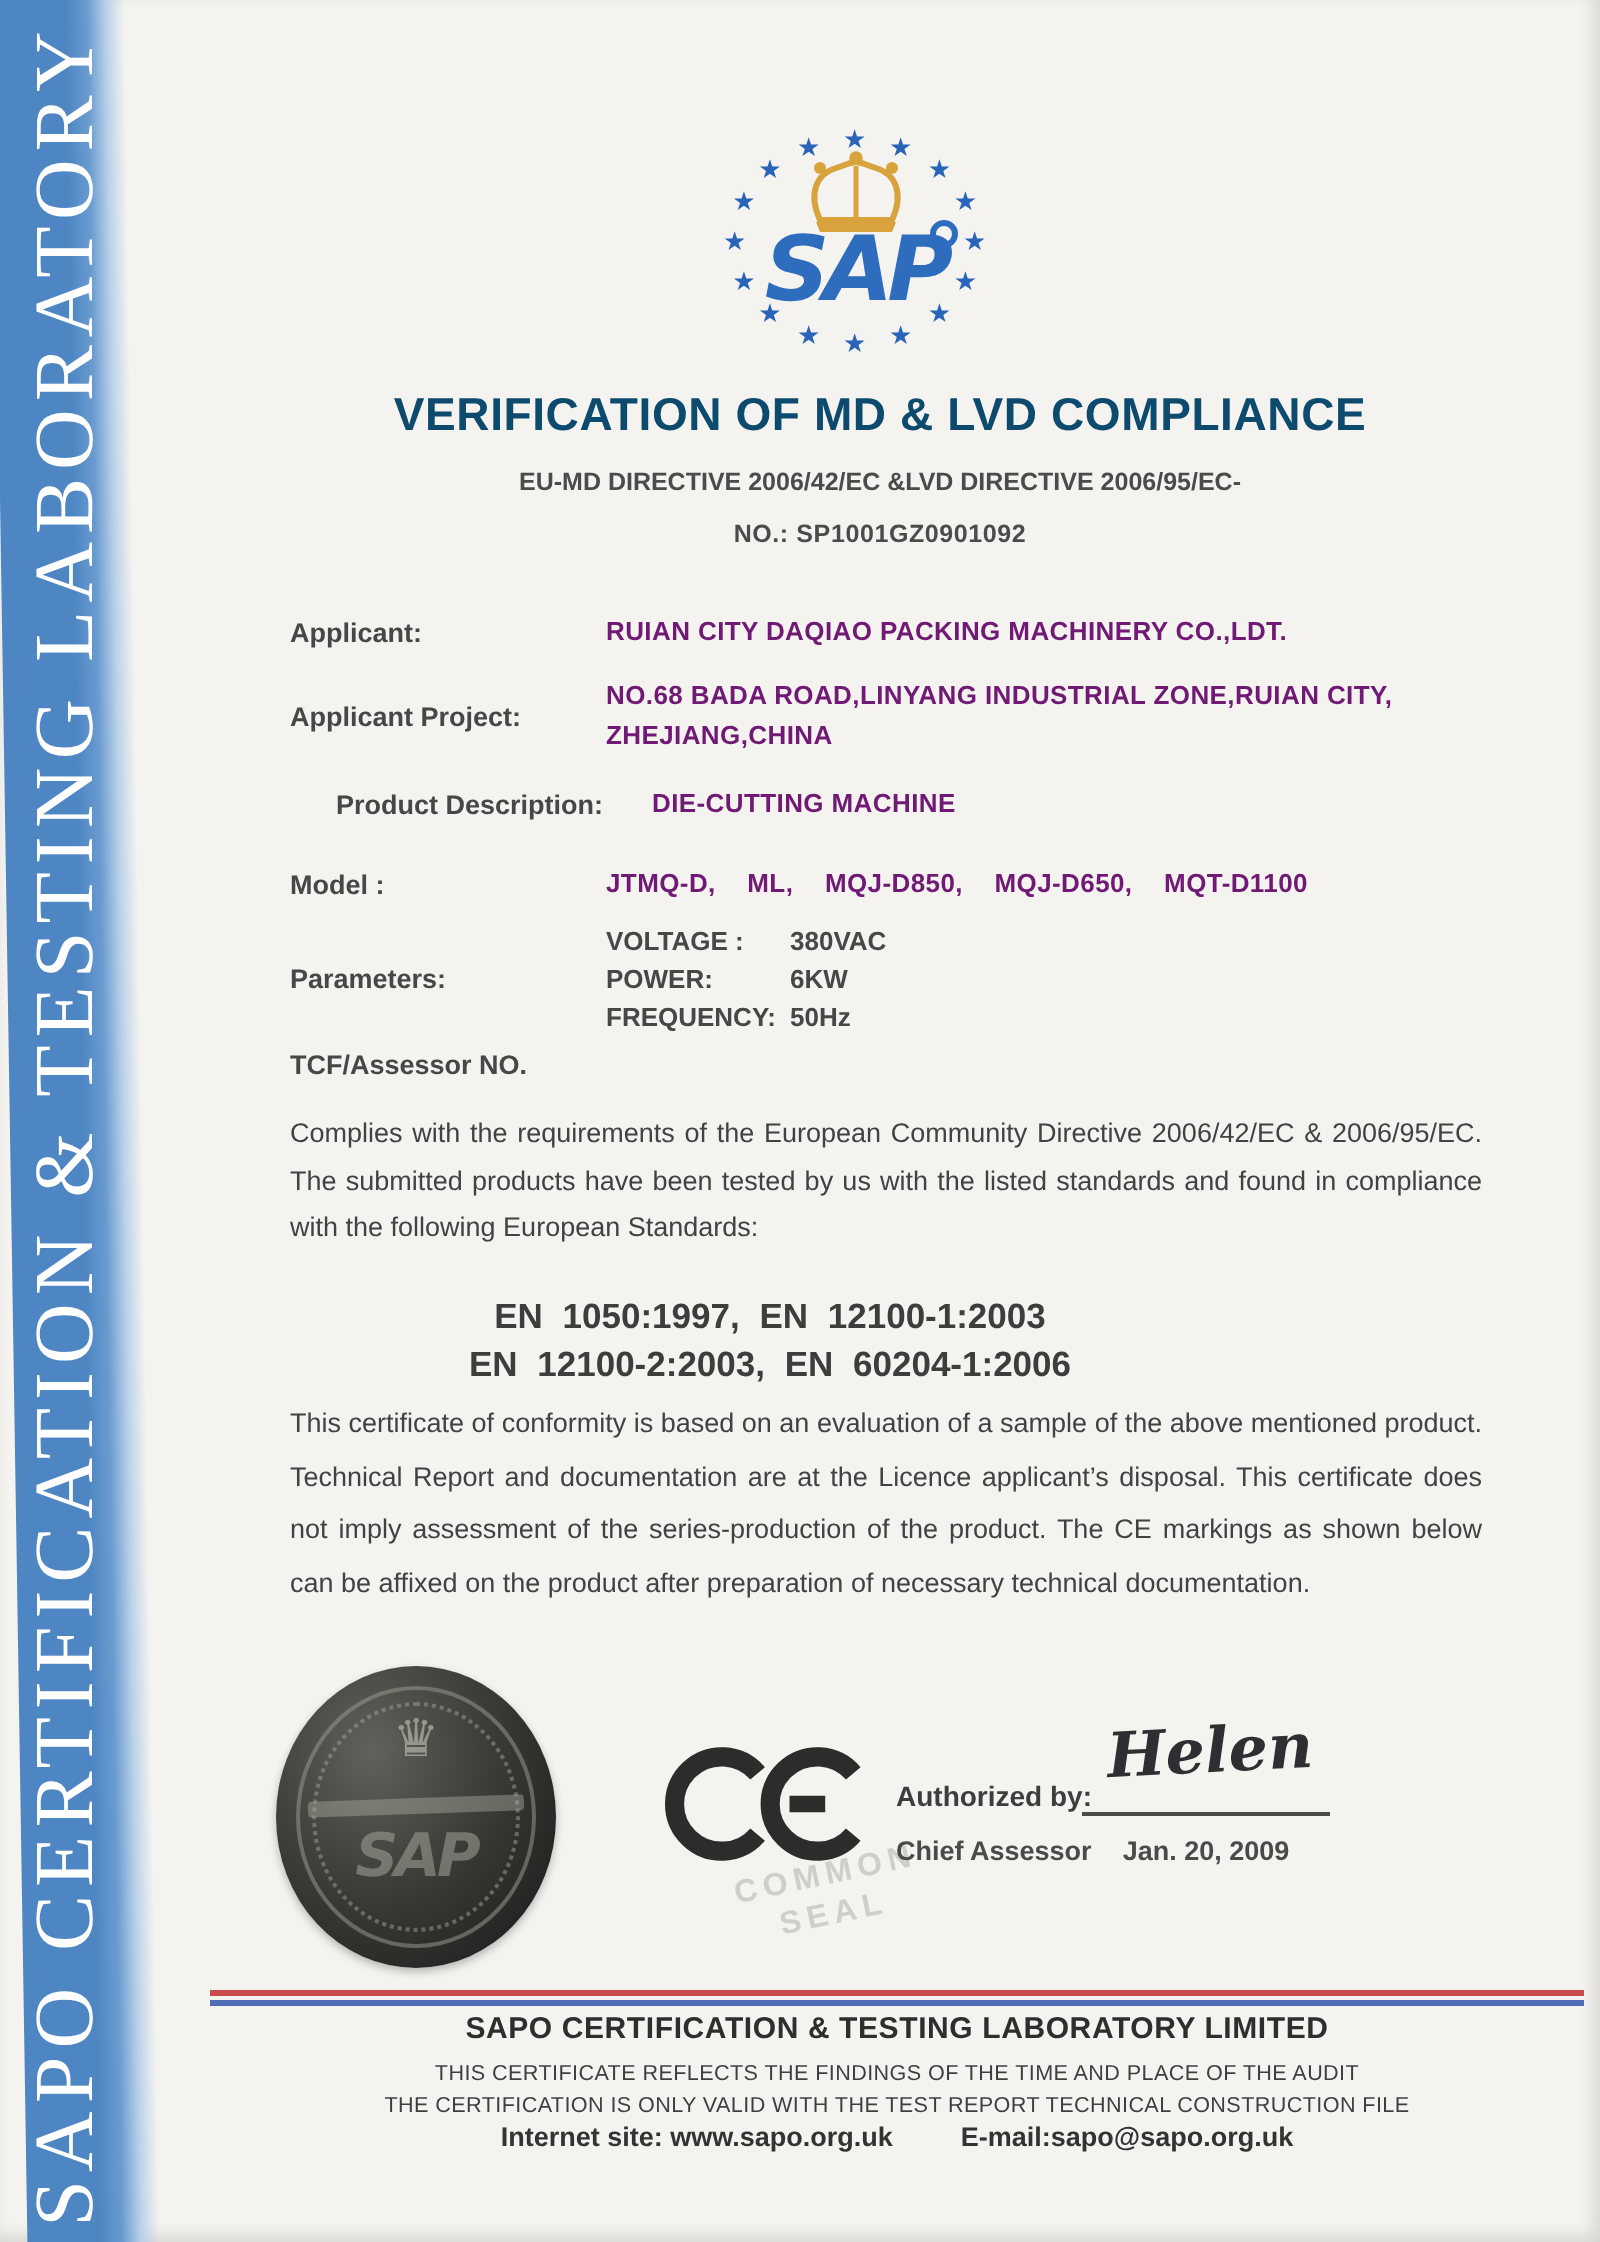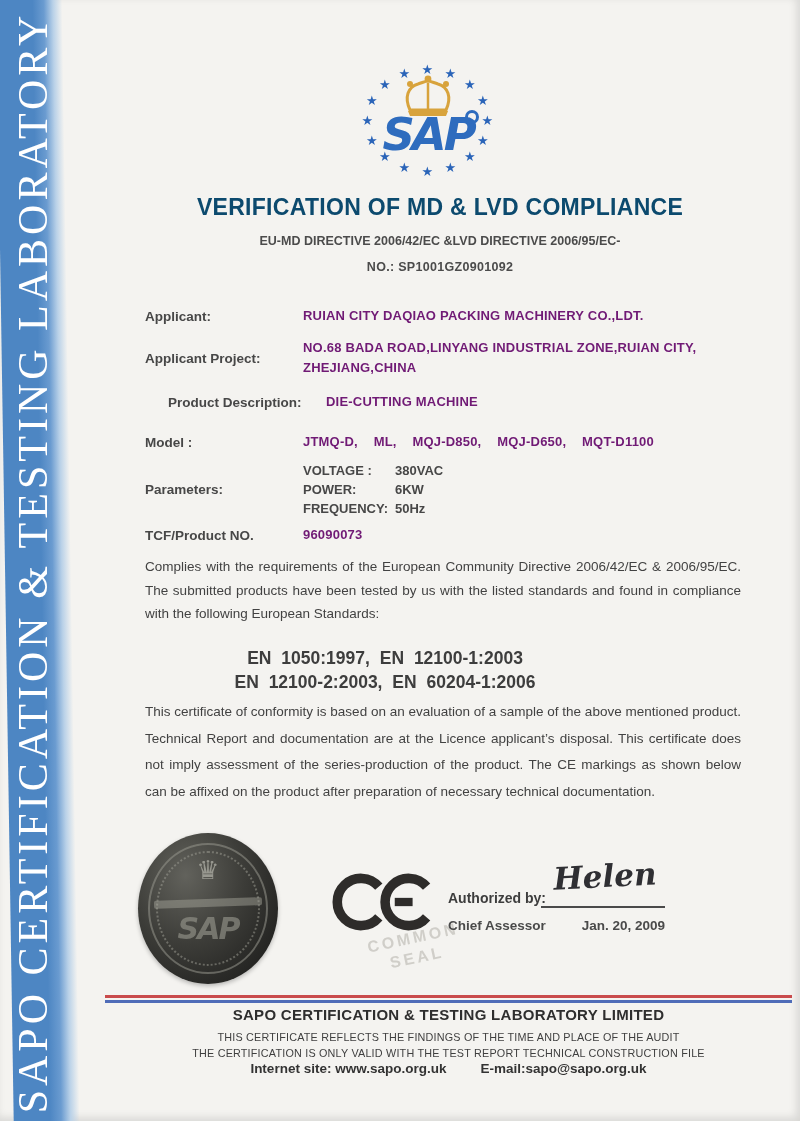--- a/index.html
+++ b/index.html
@@ -112,21 +112,21 @@
   
   .ce-mark { position:absolute; left:331px; top:866px; width:102px; height:72px; }
   .auth-label { position:absolute; left:448px; top:890px; font-size:14px; font-weight:bold; color:#3d3d3d; }
   .auth-title { position:absolute; left:448px; top:918px; font-size:13.5px; font-weight:600; color:#4a4a4a; }
   .signature {
     position:absolute; left:540px; top:858px; width:130px; text-align:center;
     font-family:"DejaVu Serif", serif; font-style:italic; font-weight:bold;
     font-size:31px; color:#2f2f33; transform:rotate(-3deg);
   }
   .sig-line { position:absolute; left:541px; top:906px; width:124px; border-top:2px solid #4a4a4a; }
-  .auth-date { position:absolute; left:541px; top:918px; width:124px; text-align:right; font-size:13.5px; font-weight:600; color:#4a4a4a; }
+  .auth-date { position:absolute; left:541px; top:918px; width:124px; text-align:center; font-size:13.5px; font-weight:600; color:#4a4a4a; }
 
   .watermark {
     position:absolute; left:350px; top:928px; width:130px; text-align:center;
     transform:rotate(-12deg); color:rgba(165,162,152,0.45);
     font-weight:bold; font-size:16px; letter-spacing:3px; line-height:20px;
   }
 
   
   .footer-rule { position:absolute; left:105px; width:687px; top:995px; }
   .rule-red  { height:3px; }
@@ -215,22 +215,21 @@
         <span class="param-name">POWER:</span>
         <span class="param-val">6KW</span>
       </div>
       <div class="param-line">
         <span class="param-name">FREQUENCY:</span>
         <span class="param-val">50Hz</span>
       </div>
     </div>
   </div>
   <div class="frow row-tcf">
-    <div class="flabel">TCF/Product NO.</div>
-    <div class="fvalue">96090073</div>
+    <div class="flabel">TCF/Assessor NO.</div>
   </div>
 
   <div class="para para1">Complies with the requirements of the European Community Directive 2006/42/EC &amp; 2006/95/EC. The submitted products have been tested by us with the listed standards and found in compliance with the following European Standards:</div>
   <div class="standards">
     <div>EN 1050:1997,  EN 12100-1:2003</div>
     <div>EN 12100-2:2003,  EN 60204-1:2006</div>
   </div>
   <div class="para para2">This certificate of conformity is based on an evaluation of a sample of the above mentioned product. Technical Report and documentation are at the Licence applicant’s disposal. This certificate does not imply assessment of the series-production of the product. The CE markings as shown below can be affixed on the product after preparation of necessary technical documentation.</div>
 
   <div class="seal">

